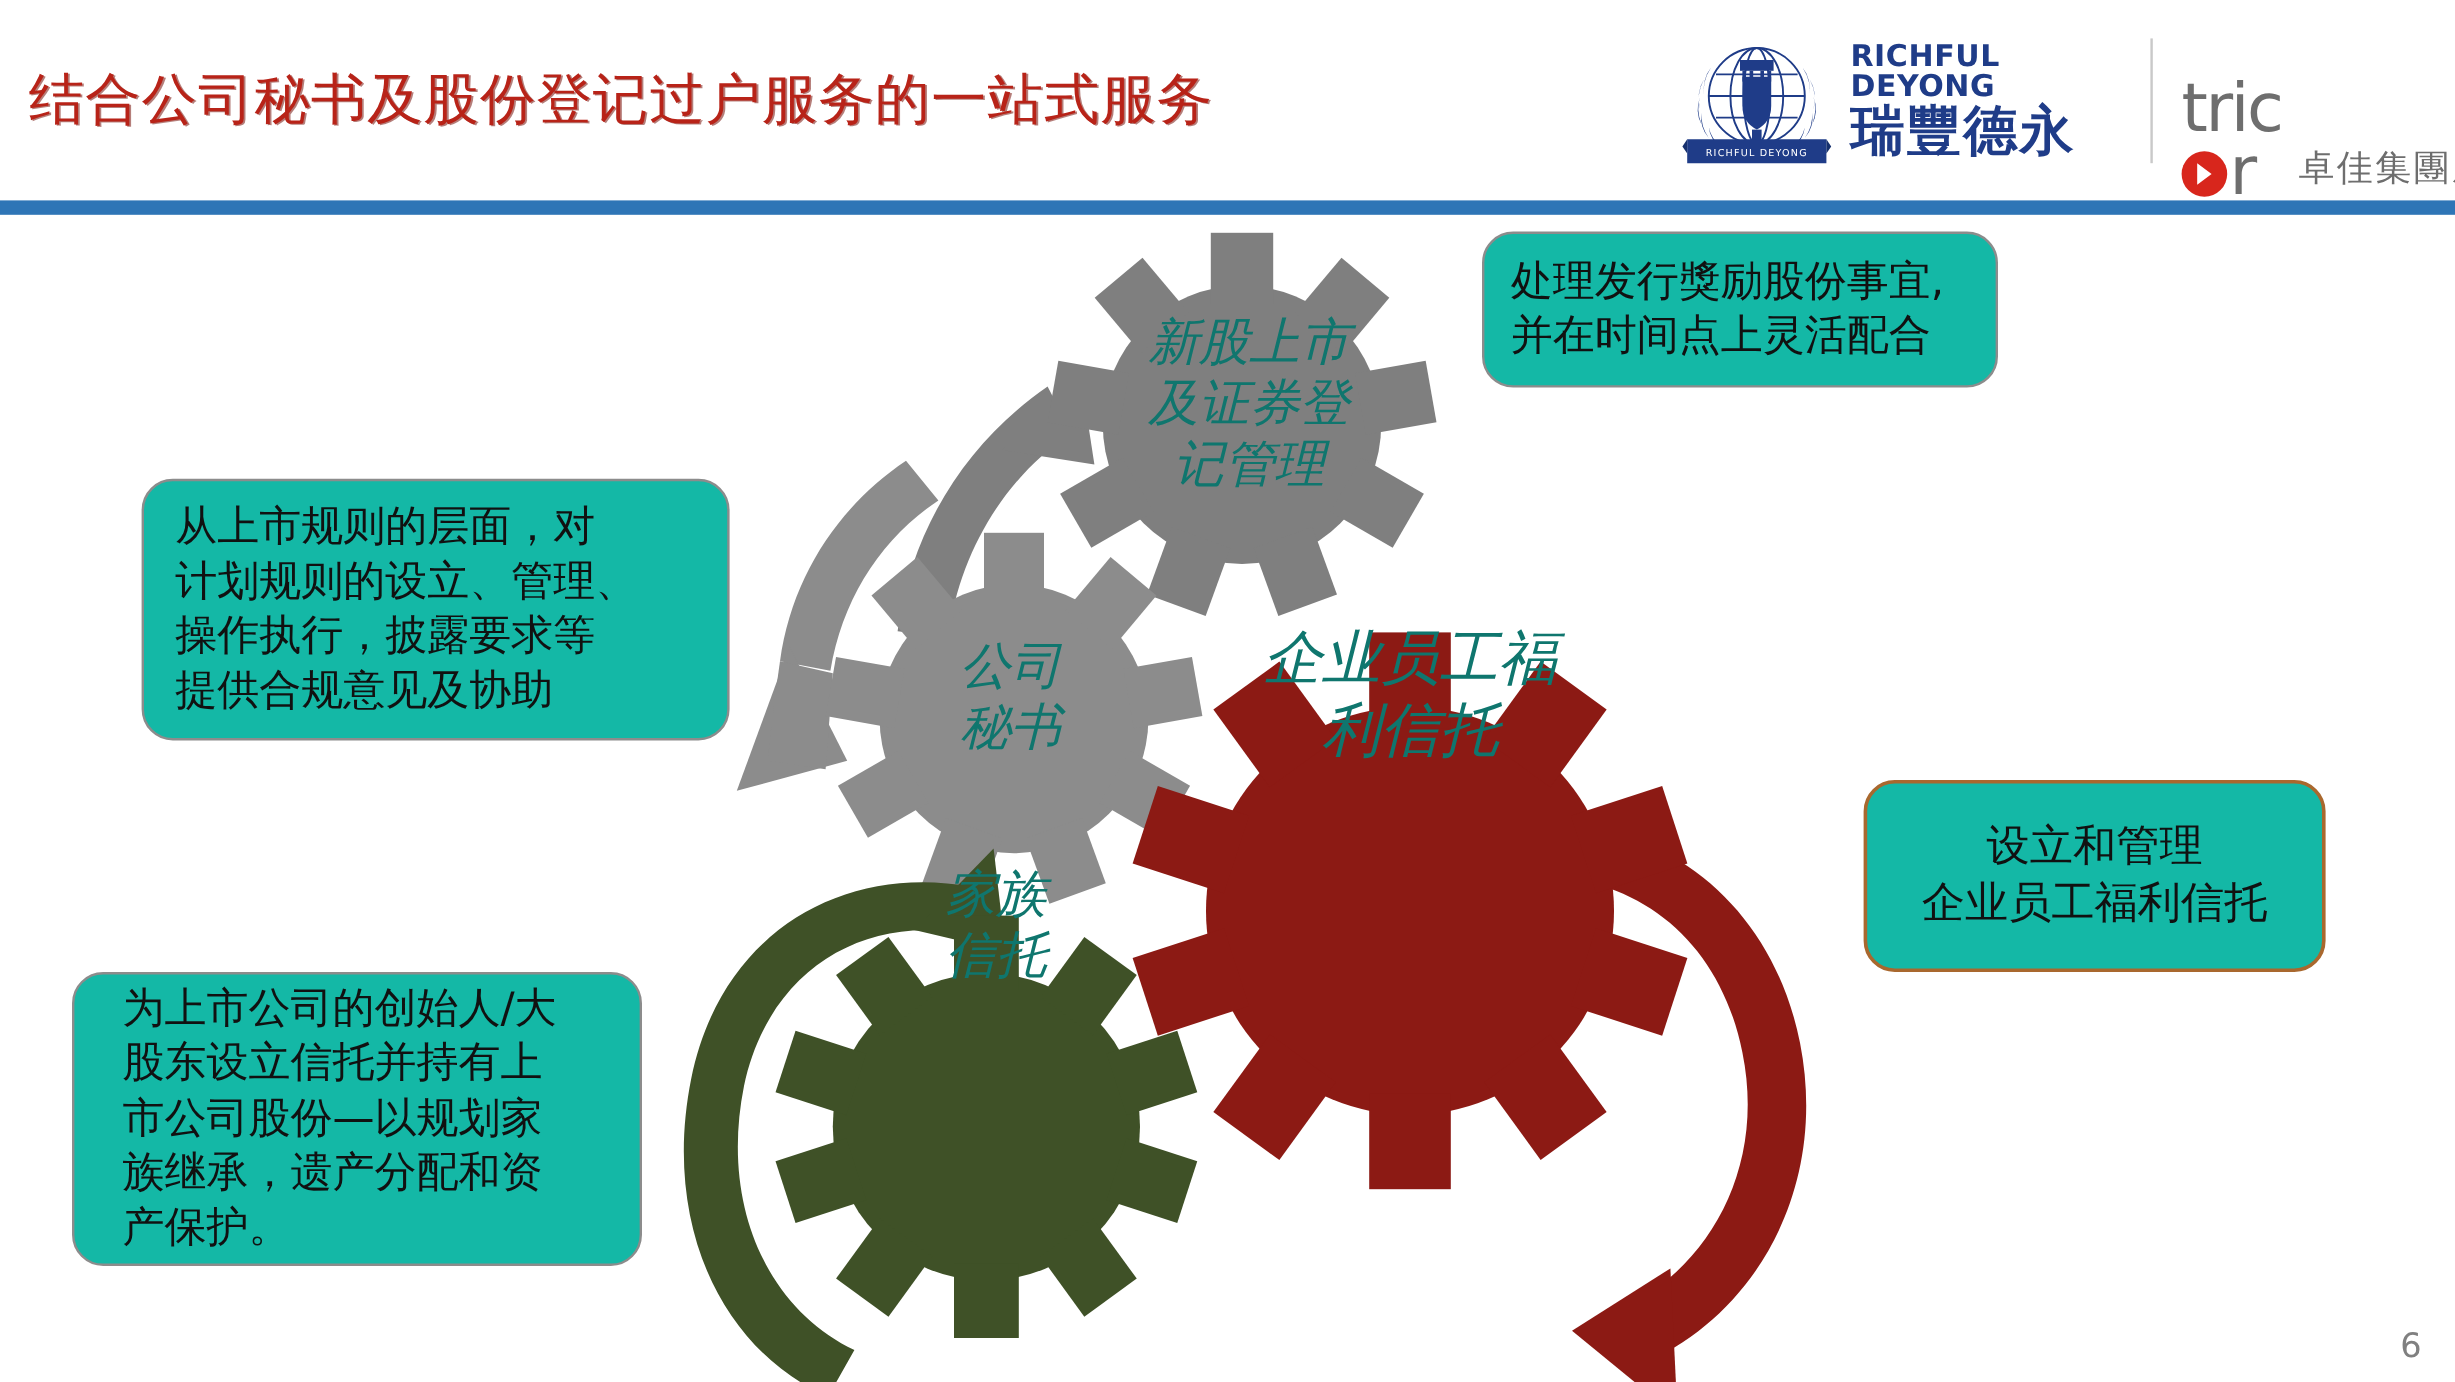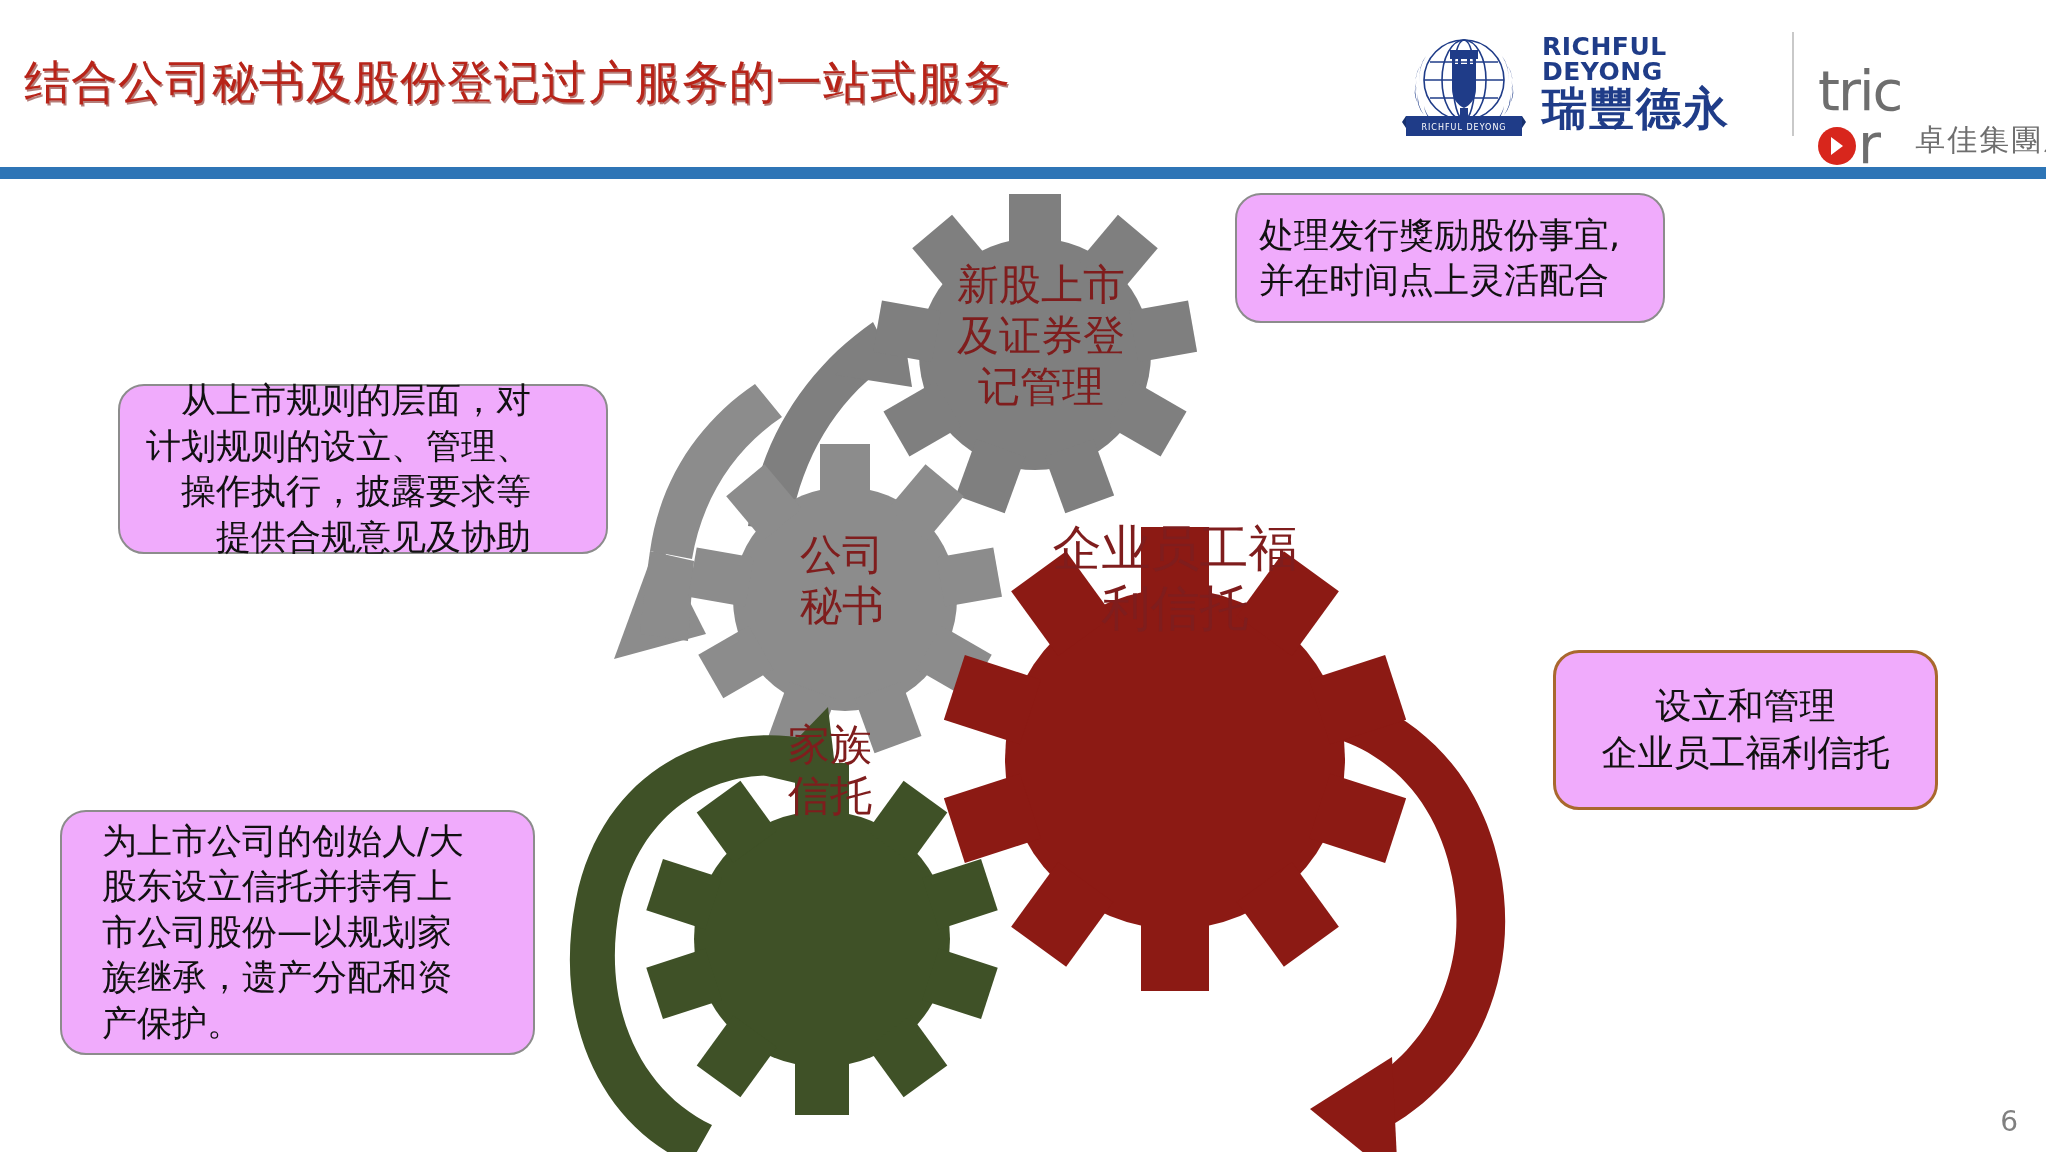--- a/index.html
+++ b/index.html
@@ -50,40 +50,40 @@
     content:"";position:absolute;left:13px;top:10px;
     border-left:12px solid #fff;border-top:9px solid transparent;border-bottom:9px solid transparent;
   }
   .tri-cn{font-size:30px;color:#6E6E6E;letter-spacing:2px;margin-left:14px;margin-bottom:9px;white-space:nowrap;}
 
   
   .stage{position:absolute;left:0;top:179px;width:2046px;height:973px;}
   .stage svg{position:absolute;left:0;top:0;width:2046px;height:973px;}
 
   .gear-label{
-    position:absolute;color:#7f1d1d;text-align:center;
-    line-height:1.22;white-space:pre-line;pointer-events:none;
+    position:absolute;color:#0f766e;text-align:center;
+    line-height:1.22;white-space:pre-line;pointer-events:none;font-style:italic;
   }
   .lbl-ipo{left:916px;top:80px;width:250px;font-size:42px;}
   .lbl-cosec{left:742px;top:350px;width:200px;font-size:42px;}
   .lbl-esop{left:1010px;top:340px;width:330px;font-size:49px;}
   .lbl-family{left:730px;top:540px;width:200px;font-size:42px;}
 
   
   .callout{
-    position:absolute;background:#f0abfc;
+    position:absolute;background:#14b8a6;
     border:2px solid #8C8C8C;border-radius:26px;
     color:#111;line-height:1.30;white-space:pre-line;
     display:flex;align-items:center;justify-content:flex-start;
     box-sizing:border-box;
   }
   .callout.brown{border-color:#A9682E;border-width:3px;justify-content:center;text-align:center;}
 
   .co-award{left:1235px;top:193px;width:430px;height:130px;font-size:35px;padding:0 22px;}
-  .co-listing{left:118px;top:384px;width:490px;height:170px;font-size:35px;padding:0 26px;text-align:right;}
+  .co-listing{left:118px;top:399px;width:490px;height:218px;font-size:35px;padding:0 26px;}
   .co-family{left:60px;top:810px;width:475px;height:245px;font-size:35px;padding:0 40px;}
   .co-esop{left:1553px;top:650px;width:385px;height:160px;font-size:36px;padding:12px 18px;}
 
   .page-num{
     position:absolute;right:28px;bottom:14px;
     font-size:28px;color:#808080;
   }
 </style>
 </head>
 <body>

